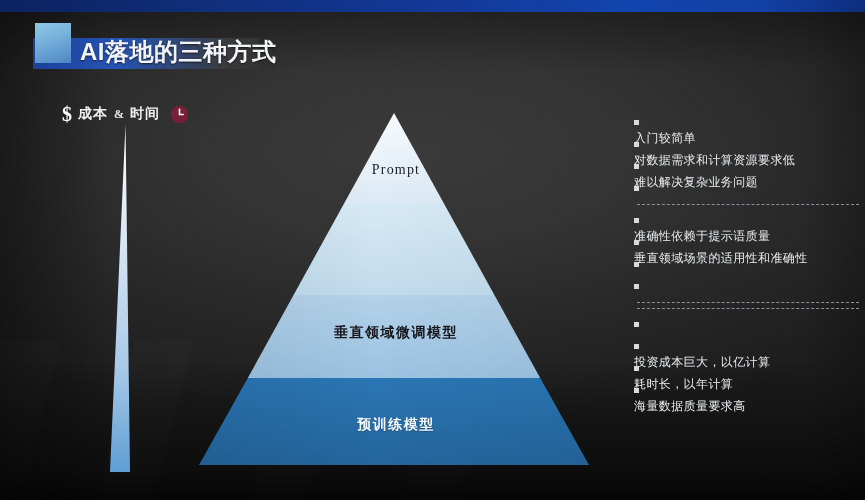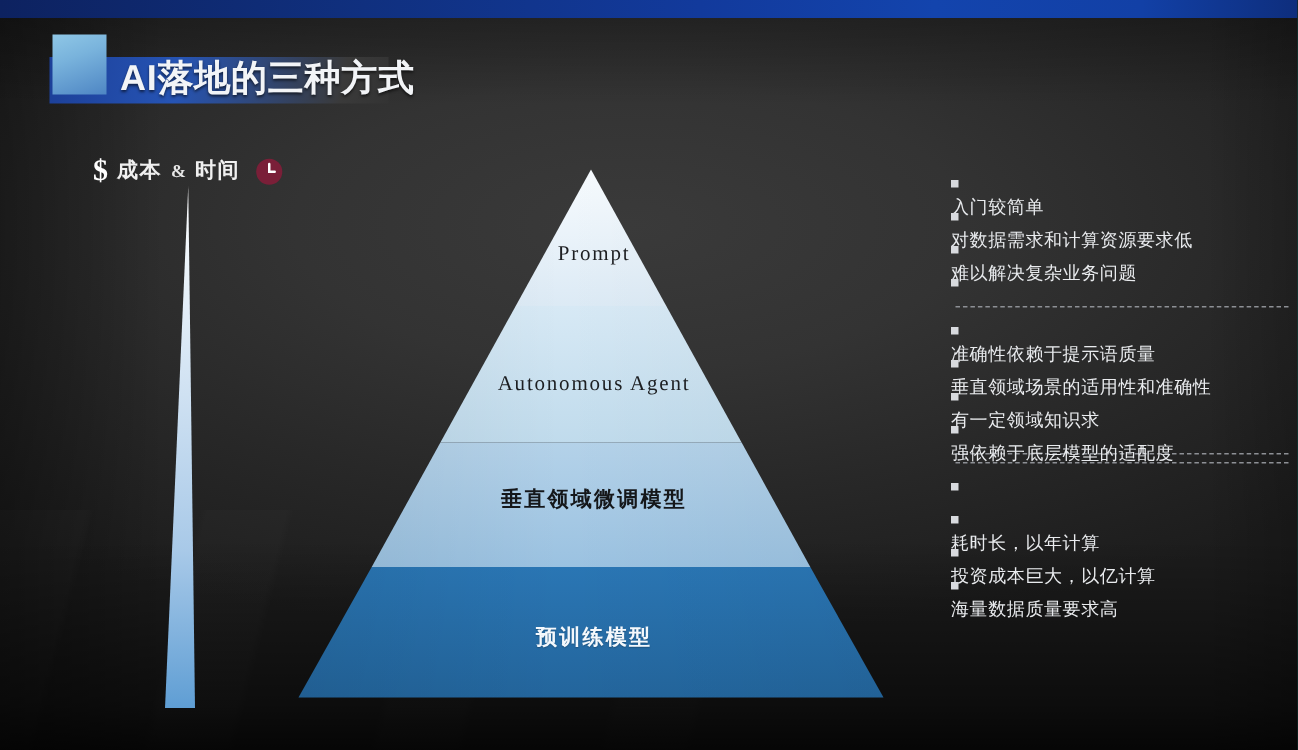--- a/index.html
+++ b/index.html
@@ -257,21 +257,20 @@
       </defs>
 
       <polygon points="198,5 248.2,96 147.8,96" fill="url(#lv0)"></polygon>
       <polygon points="147.8,96 248.2,96 298.4,187 97.6,187" fill="url(#lv1)"></polygon>
       <polygon points="97.6,187 298.4,187 344.2,270 51.8,270" fill="url(#lv2)"></polygon>
       <polygon points="51.8,270 344.2,270 393,357 3,357" fill="url(#lv3)"></polygon>
       <polygon points="198,5 393,357 3,357" fill="url(#shadeL)"></polygon>
     </svg>
 
     <div class="pyr-label en" id="lbl-0">Prompt</div>
-    <div class="pyr-label en" id="lbl-1">Autonomous Agent</div>
     <div class="pyr-label cn" id="lbl-2">垂直领域微调模型</div>
     <div class="pyr-label cn-light" id="lbl-3">预训练模型</div>
   </div>
 
   <div class="bullets">
 
     <div class="bgroup">
       <div class="bullet-row">
         <span class="bullet-mark"></span>
         <span class="bullet-text">入门较简单</span>
@@ -295,46 +294,44 @@
       <div class="bullet-row">
         <span class="bullet-mark"></span>
         <span class="bullet-text">准确性依赖于提示语质量</span>
       </div>
       <div class="bullet-row">
         <span class="bullet-mark"></span>
         <span class="bullet-text">垂直领域场景的适用性和准确性</span>
       </div>
       <div class="bullet-row">
         <span class="bullet-mark"></span>
-        <span class="bullet-text">有一定领域知识求</span>
-      </div>
-      <div class="bullet-row">
-        <span class="bullet-mark"></span>
-        <span class="bullet-text">强依赖于底层模型的适配度</span>
+      </div>
+      <div class="bullet-row">
+        <span class="bullet-mark"></span>
       </div>
     </div>
 
     <div class="divider"></div>
 
 
     <div class="divider"></div>
 
     <div class="bgroup">
       <div class="bullet-row">
         <span class="bullet-mark"></span>
       </div>
       <div class="bullet-row">
         <span class="bullet-mark"></span>
+        <span class="bullet-text">投资成本巨大，以亿计算</span>
+      </div>
+      <div class="bullet-row">
+        <span class="bullet-mark"></span>
         <span class="bullet-text">耗时长，以年计算</span>
       </div>
       <div class="bullet-row">
         <span class="bullet-mark"></span>
-        <span class="bullet-text">投资成本巨大，以亿计算</span>
-      </div>
-      <div class="bullet-row">
-        <span class="bullet-mark"></span>
         <span class="bullet-text">海量数据质量要求高</span>
       </div>
     </div>
 
   </div>
 
 </div>
 
 </body></html>

